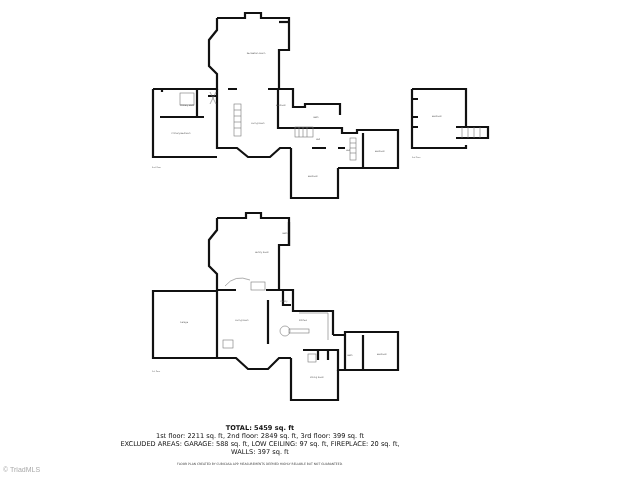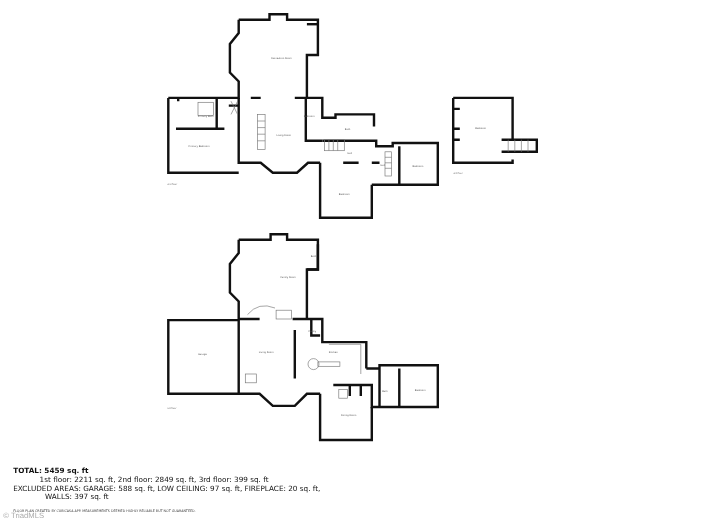--- a/index.html
+++ b/index.html
@@ -2,25 +2,25 @@
 <html><head>
 <meta charset="utf-8">
 <style>
   html, body { margin: 0; padding: 0; background: #ffffff; }
   body { width: 640px; height: 480px; position: relative; overflow: hidden; font-family: "DejaVu Sans", sans-serif; }
   #plan { position: absolute; left: 0; top: 0; }
   .wall { stroke: #111; stroke-width: 2.2; fill: none; }
   .thin { stroke: #777; stroke-width: 0.6; fill: none; }
   .room-label { font-size: 2.2px; fill: #555; text-anchor: middle; }
   .floor-label { font-size: 2px; fill: #666; }
-  .summary { position: absolute; left: 12px; width: 520px; color: #111; }
+  .summary { position: absolute; left: 0; width: 520px; text-align: center; color: #111; }
   .total { top: 424px; font-size: 6.6px; font-weight: bold; }
-  .line1 { top: 432px; font-size: 6.6px; margin-left: 24px; }
+  .line1 { top: 432px; font-size: 6.6px; }
   .line2 { top: 440px; font-size: 6.6px; }
-  .line3 { top: 448px; font-size: 6.6px; padding-left: 29px; }
+  .line3 { top: 448px; font-size: 6.6px; }
   .disclaimer { top: 462px; font-size: 3px; color: #444; }
   .watermark { position: absolute; left: 3px; top: 466px; font-size: 7px; color: #aaa; font-family: "Liberation Sans", sans-serif; }
 </style>
 </head>
 <body>
 
 <svg id="plan" width="640" height="420" viewBox="0 0 640 420">
 
   <g>
 

